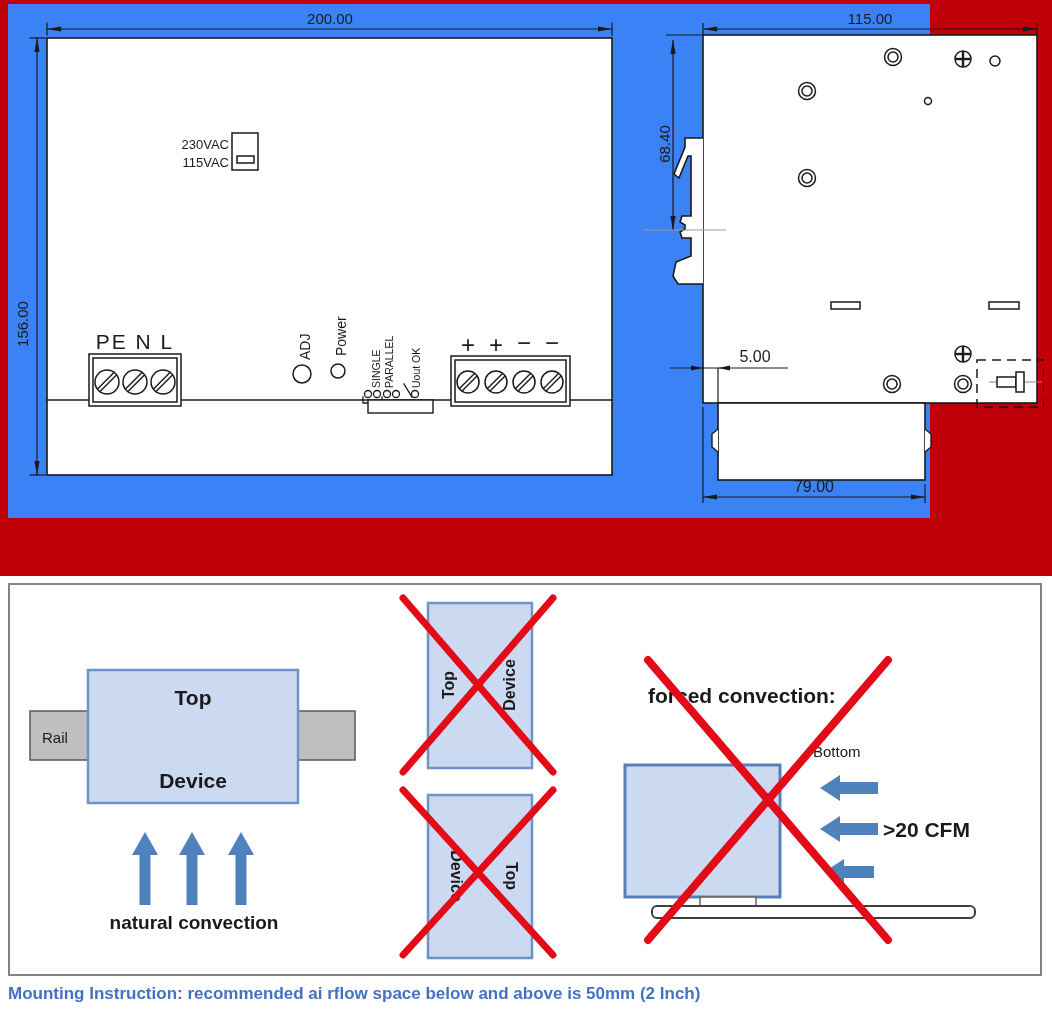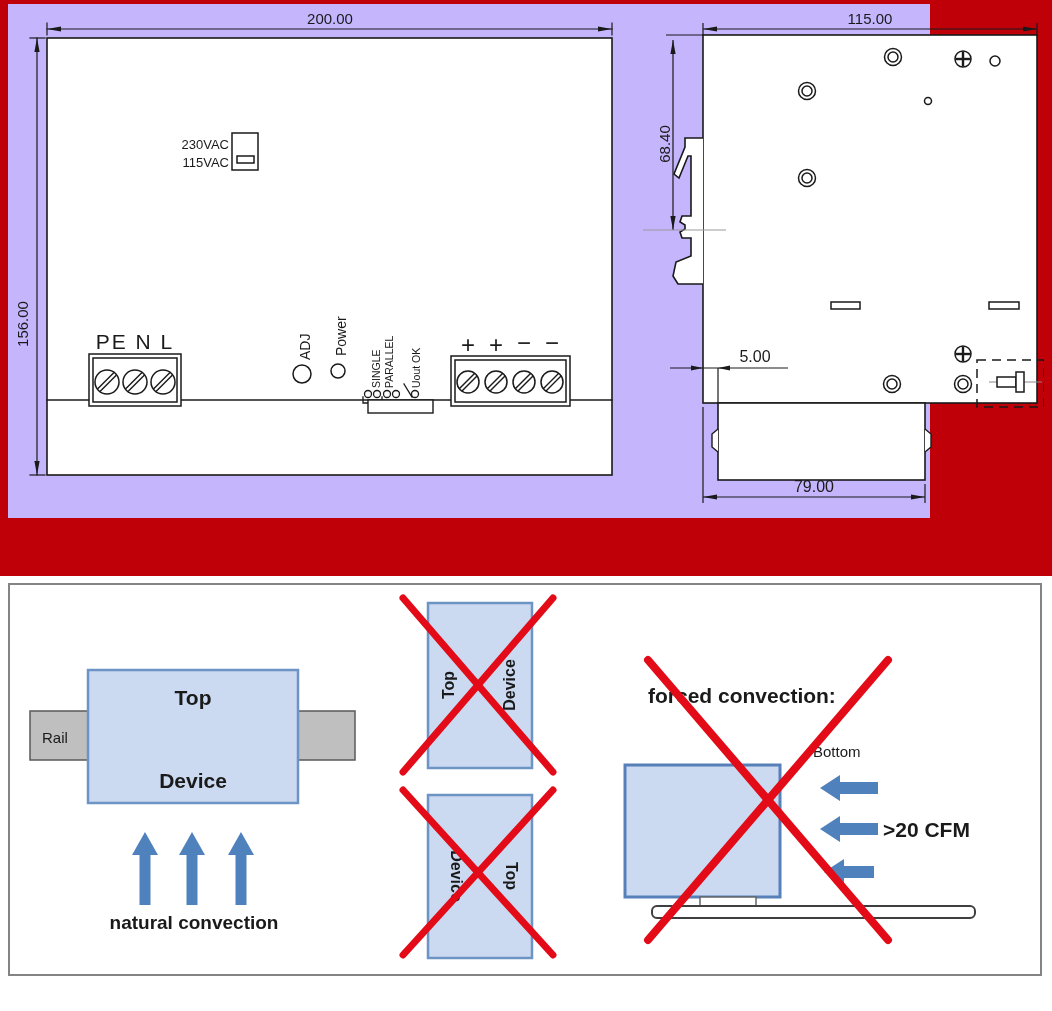--- a/index.html
+++ b/index.html
@@ -1,19 +1,19 @@
 <!DOCTYPE html>
 <html><head>
 <meta charset="utf-8">
 <style>
   html,body{margin:0;padding:0;background:#ffffff;}
   .page{position:relative;width:1052px;height:1011px;background:#ffffff;
         font-family:"Liberation Sans",sans-serif;overflow:hidden;}
   .top-frame{position:absolute;left:0;top:0;width:1052px;height:576px;background:#bf0008;}
-  .draw-area{position:absolute;left:8px;top:4px;width:922px;height:514px;background:#c4b5fd;}
+  .draw-area{position:absolute;left:8px;top:4px;width:922px;height:514px;background:#3b82f6;}
   .draw-area svg{position:absolute;left:0;top:0;}
   .mount-box{position:absolute;left:8px;top:583px;width:1030px;height:389px;
              background:#ffffff;border:2px solid #848484;}
   .mount-box svg{position:absolute;left:0;top:0;}
   .caption{position:absolute;left:8px;top:984px;width:1036px;
            font-size:17px;font-weight:bold;color:#4372c5;letter-spacing:0;}
   svg text{font-family:"Liberation Sans",sans-serif;fill:#1a1a1a;}
 </style>
 </head>
 <body>
@@ -260,14 +260,15 @@
         </g>
         <text x="873" y="252" font-size="21" font-weight="bold" fill="#4f81bd">&gt;20 CFM</text>
         <g stroke="#e30b17" stroke-width="8" stroke-linecap="round">
           <line x1="638" y1="75" x2="878" y2="355"></line>
           <line x1="638" y1="355" x2="878" y2="75"></line>
         </g>
       </g>
     </svg>
   </div>
 
+  <div class="caption">Mounting Instruction: recommended ai rflow space below and above is 50mm (2 Inch)</div>
 
 </div>
 
 </body></html>

